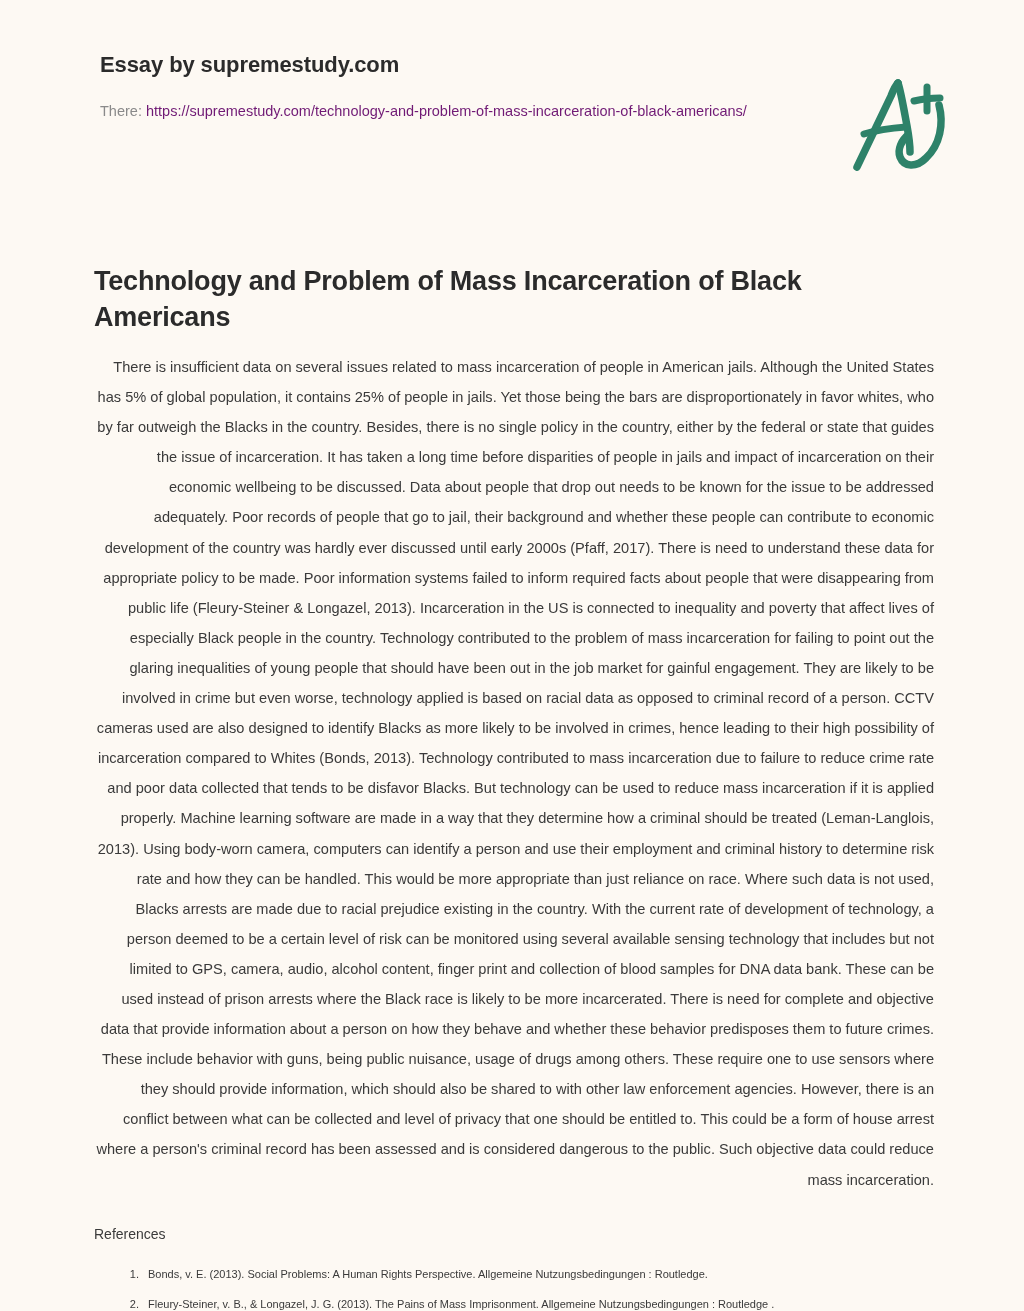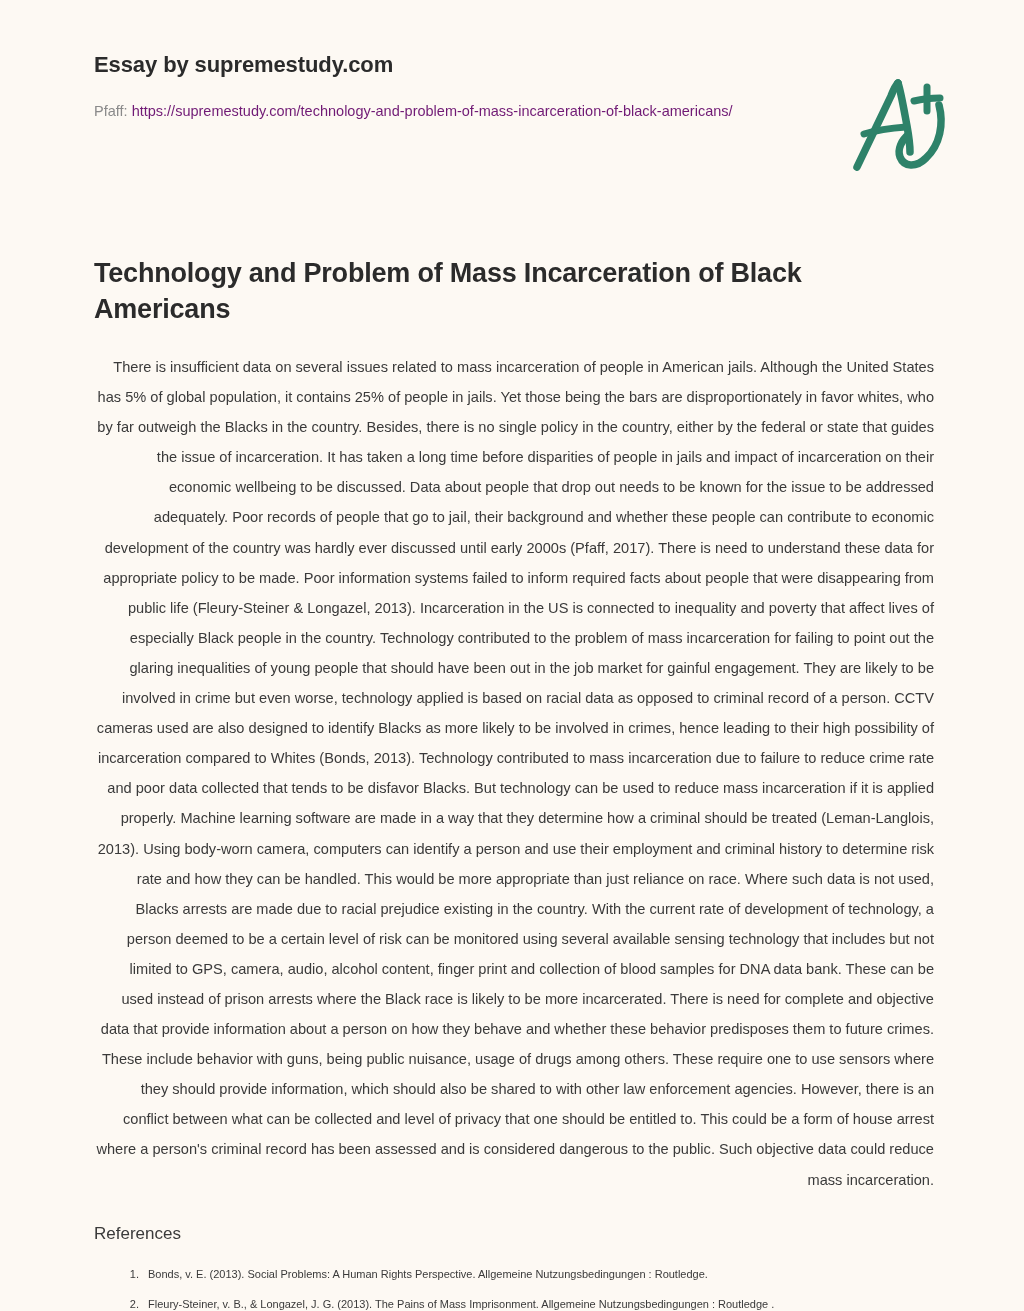--- a/index.html
+++ b/index.html
@@ -18,21 +18,21 @@
   .page {
     position: relative;
     width: 1024px;
     height: 1311px;
     box-sizing: border-box;
   }
 
   
   .header {
     position: absolute;
-    left: 94px;
+    left: 100px;
     top: 52px;
     width: 836px;
   }
 
   .brand-line {
     font-size: 22px;
     font-weight: bold;
     color: #2b2b2b;
     letter-spacing: -0.1px;
     line-height: 1.2;
@@ -69,21 +69,21 @@
   .logo svg {
     display: block;
     width: 100%;
     height: 100%;
   }
 
   
   .doc-title {
     position: absolute;
     left: 94px;
-    top: 256px;
+    top: 264px;
     width: 800px;
     margin: 0;
     font-size: 27px;
     line-height: 1.32;
     font-weight: bold;
     color: #2b2b2b;
     letter-spacing: -0.2px;
   }
 
   
@@ -98,21 +98,21 @@
     margin: 0;
     font-size: 14.6px;
     line-height: 30.1px;
     color: #3a3a3a;
     text-align: right;
   }
 
   .ref-heading {
     margin: 0;
     padding-top: 24px;
-    font-size: 17px;
+    font-size: 14px;
     line-height: 30.1px;
     color: #3a3a3a;
     font-weight: normal;
   }
 
   .ref-list {
     margin: 0;
     padding-top: 10px;
     padding-left: 48px;
     padding-right: 0;
@@ -129,21 +129,21 @@
   }
 </style>
 </head>
 <body>
 
 <div class="page">
 
   <div class="header">
     <div class="brand-line">Essay by supremestudy.com</div>
     <div class="source-line">
-      <span class="source-label">Pfaff:</span>
+      <span class="source-label">There:</span>
       <span> </span><a class="source-url" href="#">https://supremestudy.com/technology-and-problem-of-mass-incarceration-of-black-americans/</a>
     </div>
   </div>
 
   <div class="logo">
     <svg viewBox="0 0 108 104" xmlns="http://www.w3.org/2000/svg" aria-hidden="true">
       <g fill="none" stroke="#2e8269" stroke-linecap="round" stroke-linejoin="round">
 
         <path d="M13 95 C22 76, 36 47, 47 24 C49 19, 52 13, 54 11" stroke-width="7.5"></path>
 

